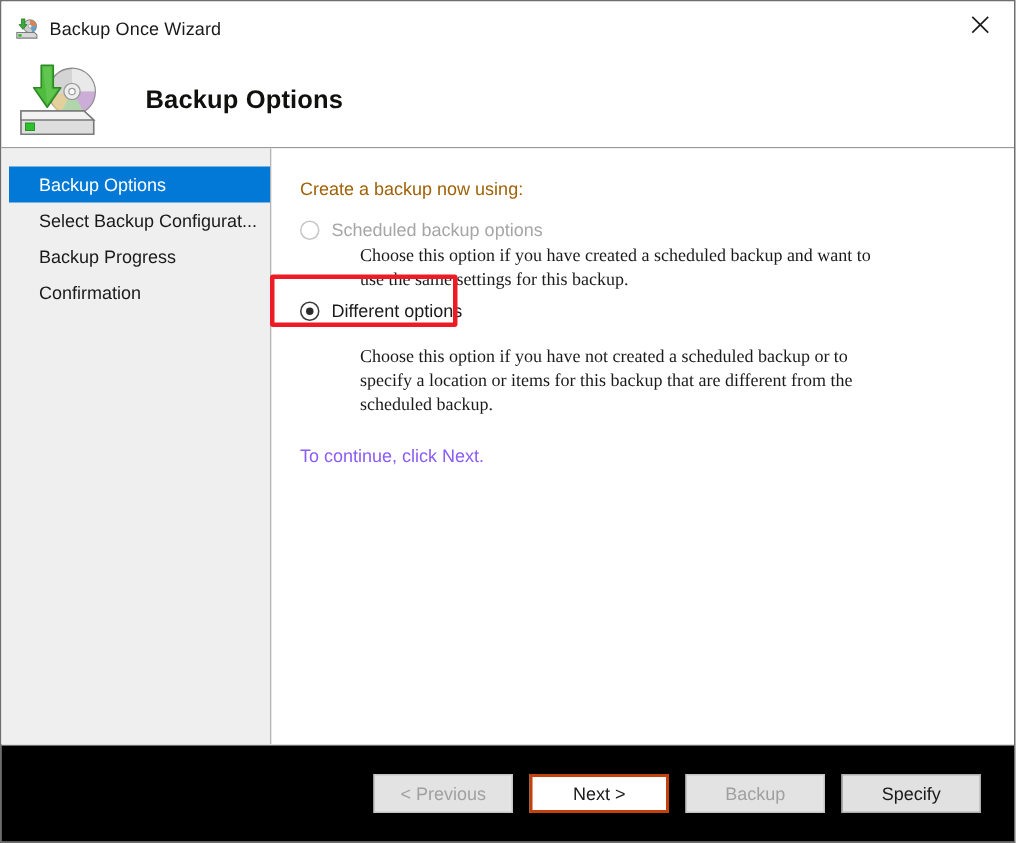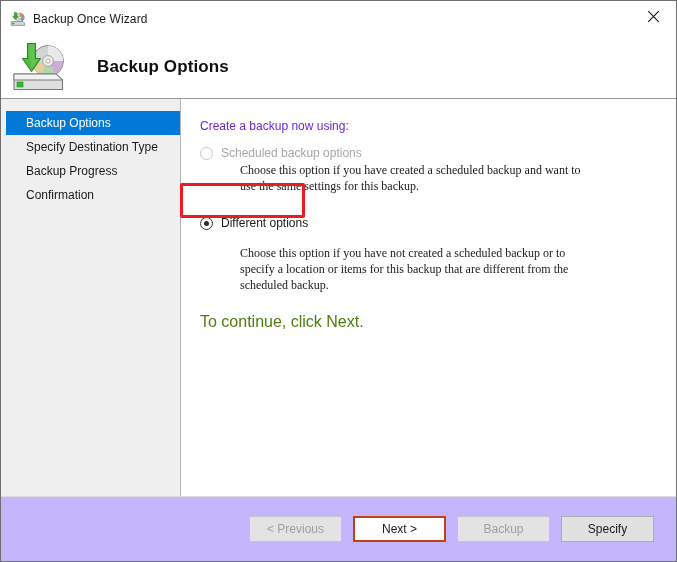--- a/index.html
+++ b/index.html
@@ -125,21 +125,21 @@
   .content {
     flex: 1 1 auto;
     background: #ffffff;
     position: relative;
     padding: 20px 0 0 19px;
     box-sizing: border-box;
   }
 
   .intro-text {
     font-size: 12px;
-    color: #6d28d9;
+    color: #a16207;
     margin: 0 0 13px 0;
   }
 
   .option-row {
     display: flex;
     align-items: flex-end;
     position: relative;
     margin-bottom: 2px;
   }
   .radio {
@@ -186,39 +186,39 @@
     line-height: 16px;
     margin: 2px 0 0 40px;
     max-width: 350px;
     font-family: Liberation Serif, serif;
   }
   .option-desc.gap {
     margin-top: 15px;
   }
 
   .continue-text {
-    font-size: 16px;
-    color: #4d7c0f;
+    font-size: 12px;
+    color: #8b5cf6;
     margin: 20px 12px 0 0;
   }
 
   
   .annot-box {
     position: absolute;
     border: 3px solid #ed1c24;
     border-radius: 2px;
     pointer-events: none;
     background: transparent;
   }
 
   
   .footer {
     flex: 0 0 65px;
     height: 65px;
-    background: #c4b5fd;
+    background: #000000;
     border-top: 1px solid #dcdcdc;
     display: flex;
     align-items: center;
     justify-content: flex-end;
     padding-right: 22px;
     box-sizing: border-box;
   }
   .btn {
     width: 93px;
     height: 26px;
@@ -298,40 +298,40 @@
     <div class="header-title">Backup Options</div>
   </div>
 
   <div class="body-area">
 
     <div class="sidebar">
       <div class="nav-item selected">
         <span>Backup Options</span>
       </div>
       <div class="nav-item">
-        <span>Specify Destination Type</span>
+        <span>Select Backup Configurat...</span>
       </div>
       <div class="nav-item">
         <span>Backup Progress</span>
       </div>
       <div class="nav-item">
         <span>Confirmation</span>
       </div>
     </div>
 
     <div class="content">
       <p class="intro-text">Create a backup now using:</p>
 
       <div class="option-row">
         <span class="radio disabled"></span>
         <span class="option-label disabled">Scheduled backup options</span>
       </div>
       <div class="option-desc">Choose this option if you have created a scheduled backup and want to use the same settings for this backup.</div>
 
-      <div class="option-row" style="margin-top:22px;">
+      <div class="option-row" style="margin-top:6px;">
         <span class="radio checked"></span>
         <span class="option-label">Different options</span>
       </div>
       <div class="option-desc gap">Choose this option if you have not created a scheduled backup or to specify a location or items for this backup that are different from the scheduled backup.</div>
 
       <p class="continue-text">To continue, click Next.</p>
 
       <div class="annot-box" style="left:-1px; top:84px; width:119px; height:29px;"></div>
     </div>
   </div>

